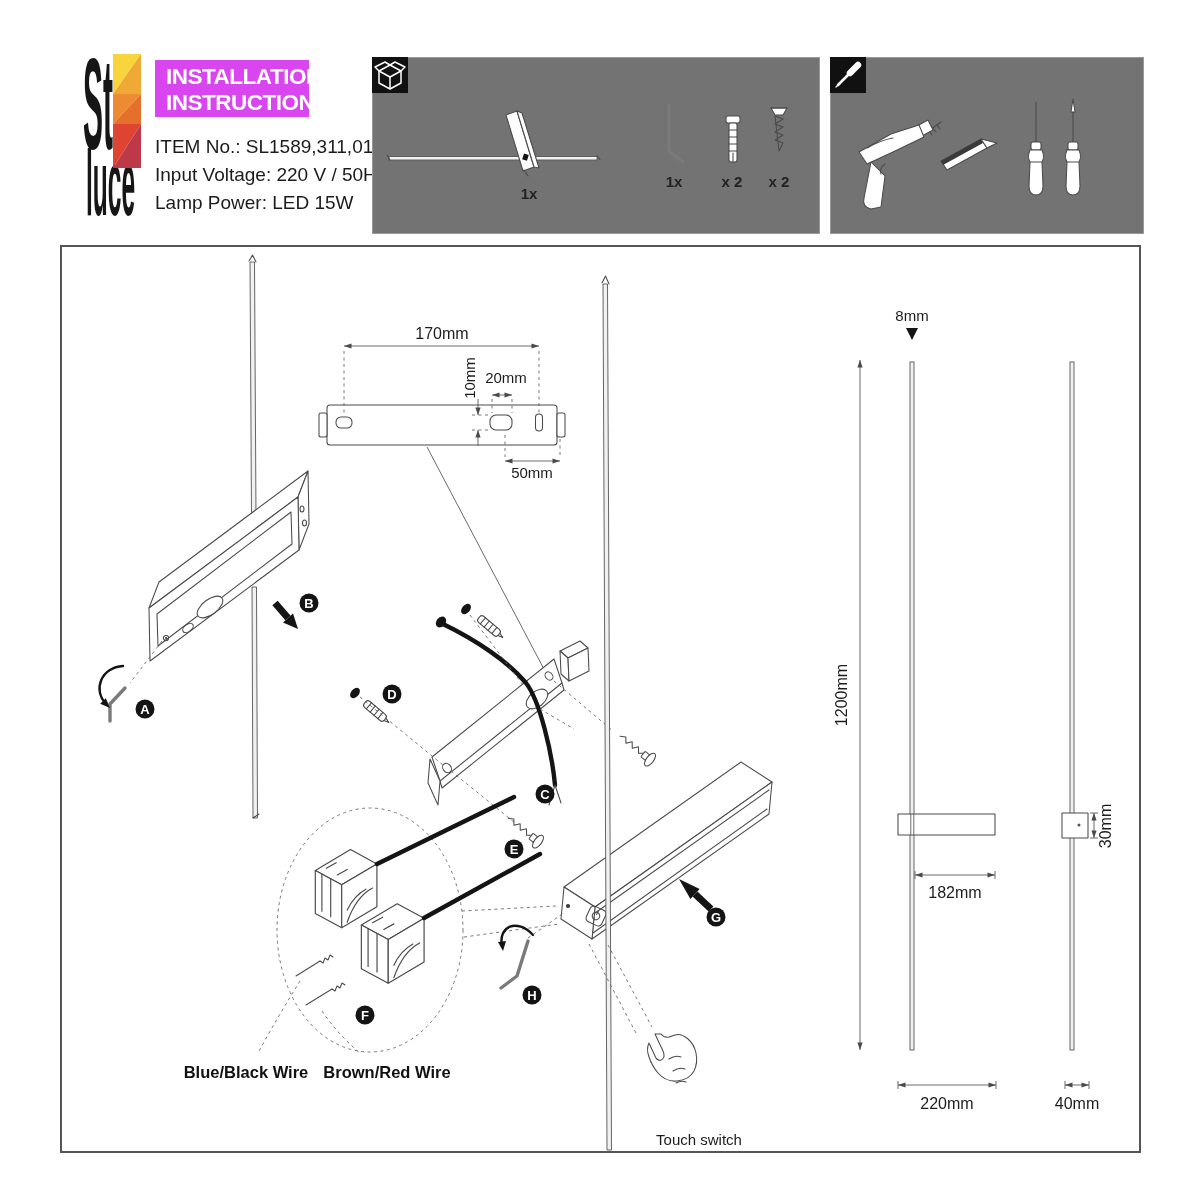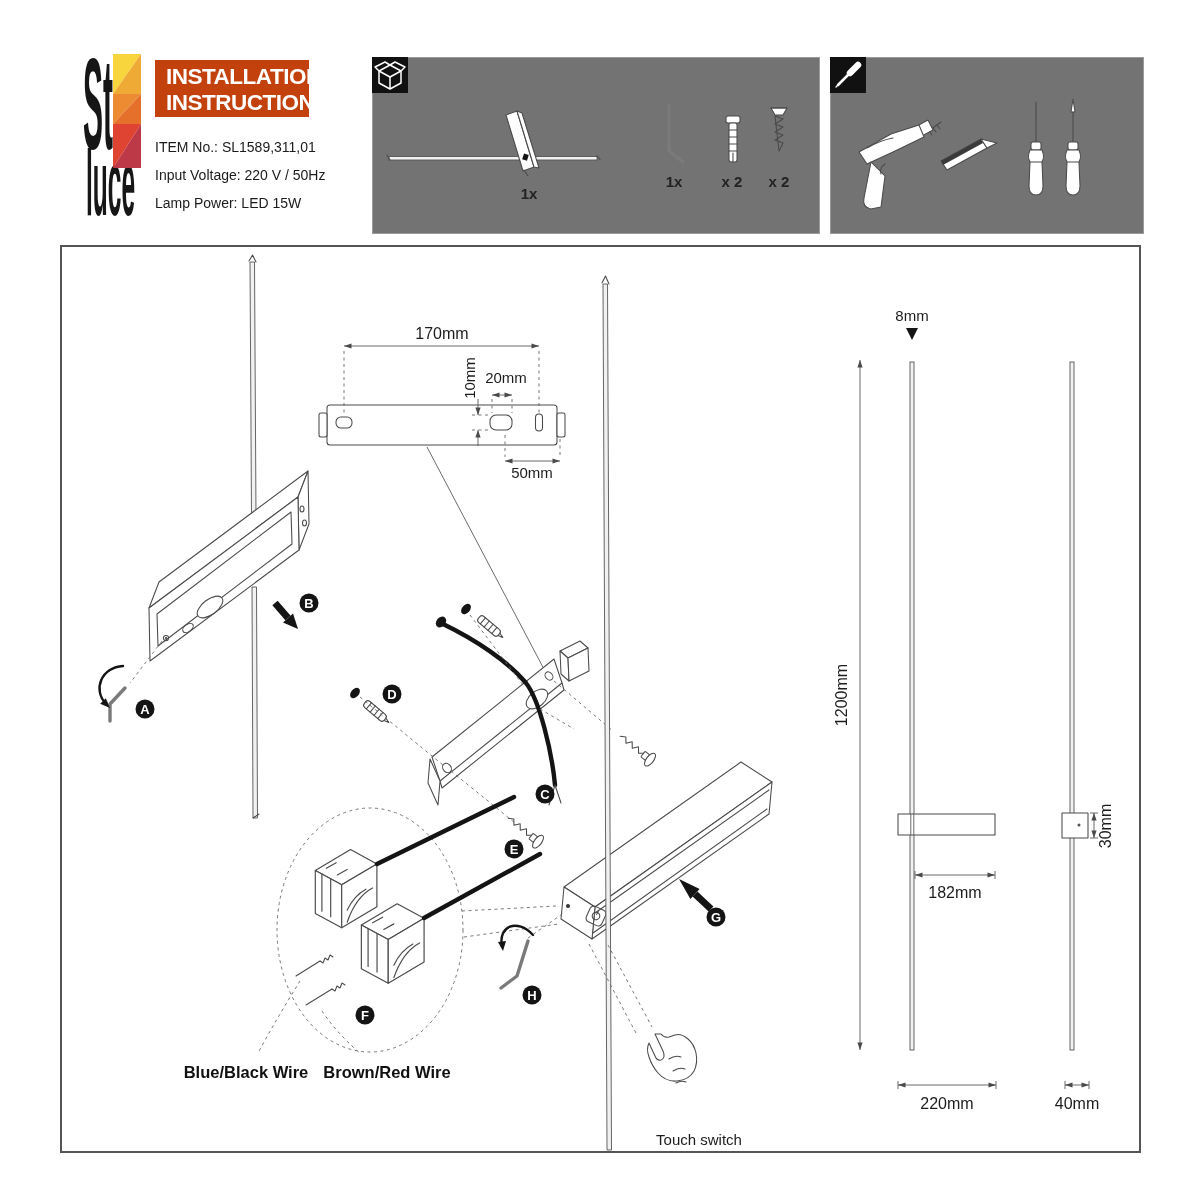--- a/index.html
+++ b/index.html
@@ -1,23 +1,23 @@
 <!DOCTYPE html>
 <html><head>
 <meta charset="utf-8">
 <style>
   html,body{margin:0;padding:0;background:#ffffff;}
   body{width:1200px;height:1200px;position:relative;font-family:"Liberation Sans",sans-serif;}
   .abs{position:absolute;}
   .panel{position:absolute;border:1px solid #9a9a9a;background:#737373;}
   .corner{position:absolute;left:-1px;top:-1px;width:36px;height:36px;background:#111;}
-  .titlebox{position:absolute;left:155px;top:60px;width:154px;height:57px;background:#c2410c;color:#fff;
+  .titlebox{position:absolute;left:155px;top:60px;width:154px;height:57px;background:#d946ef;color:#fff;
             font-weight:bold;font-size:22.5px;line-height:26px;padding-top:4px;padding-left:11px;
             letter-spacing:-0.5px;box-sizing:border-box;}
-  .specs{position:absolute;left:155px;top:133px;color:#1b1b1b;font-size:14px;line-height:28px;}
+  .specs{position:absolute;left:155px;top:133px;color:#1b1b1b;font-size:19px;line-height:28px;}
   
   .s  {stroke:#4a4a4a;fill:none;stroke-width:1.05;stroke-linecap:round;stroke-linejoin:round;}
   .sf {stroke:#4a4a4a;fill:#ffffff;stroke-width:1.05;stroke-linejoin:round;}
   .sg {stroke:#555;fill:#f1f1f1;stroke-width:0.9;}
   .da {stroke:#6a6a6a;fill:none;stroke-width:0.9;stroke-dasharray:3 3.5;}
   .dim{stroke:#5a5a5a;fill:none;stroke-width:0.9;}
   .thk{stroke:#141414;fill:none;stroke-width:4.4;stroke-linecap:round;}
   .key{stroke:#7a7a7a;fill:none;stroke-width:3.4;stroke-linecap:round;stroke-linejoin:round;}
   .rot{stroke:#141414;fill:none;stroke-width:2.4;stroke-linecap:round;}
   .blk{fill:#141414;}

